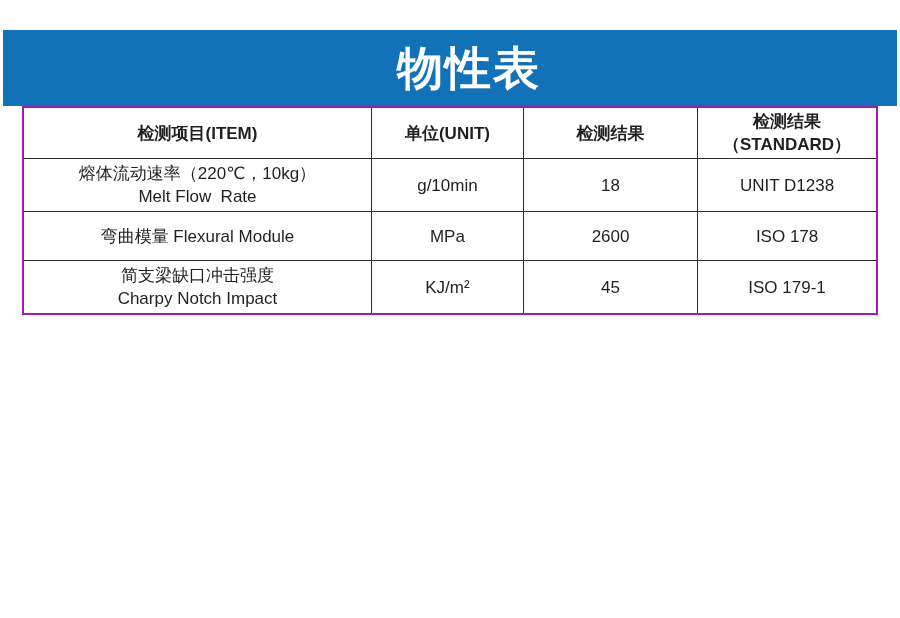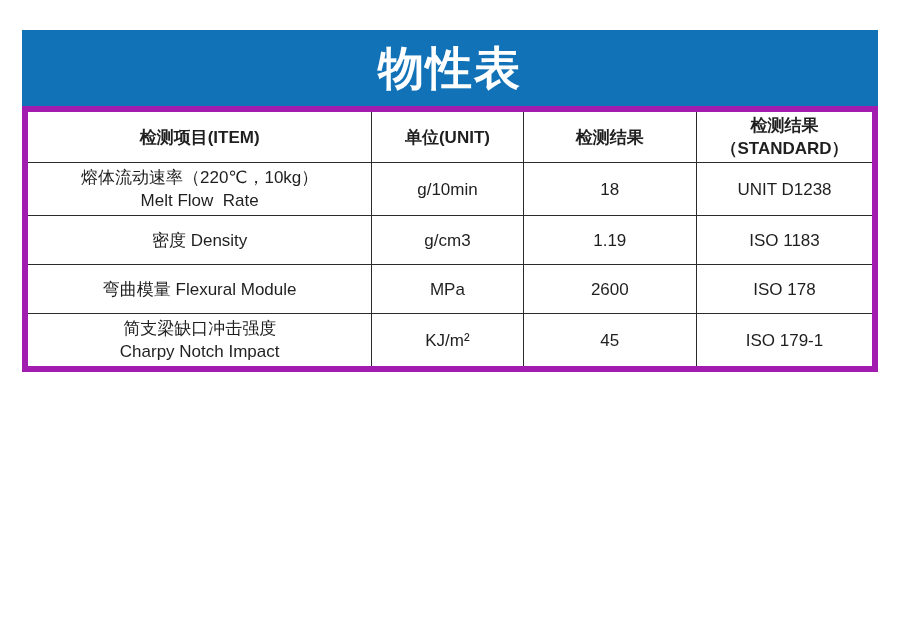--- a/index.html
+++ b/index.html
@@ -17,34 +17,35 @@
     padding-top: 30px;
   }
   .banner {
     width: 856px;
     height: 76px;
     margin: 0 auto;
     background: #1272b8;
     display: flex;
     align-items: center;
     justify-content: center;
+    padding-left: 38px;
   }
   .banner .title {
     color: #ffffff;
     font-size: 46px;
     font-weight: 700;
     letter-spacing: 2px;
     line-height: 1;
   }
   table.props {
     width: 856px;
     margin: 0 auto;
     border-collapse: collapse;
     table-layout: fixed;
-    border: 6px solid #a21caf;
+    border: 2px solid #a21caf;
   }
   col.c-item     { width: 40.8%; }
   col.c-unit     { width: 17.8%; }
   col.c-result   { width: 20.4%; }
   col.c-standard { width: 21.0%; }
   table.props th,
   table.props td {
     border: 1.5px solid #2b2b2b;
     text-align: center;
     vertical-align: middle;
@@ -88,26 +89,20 @@
     </thead>
     <tbody>
       <tr class="h52">
         <td>熔体流动速率（220℃，10kg）
 Melt Flow  Rate</td>
         <td>g/10min</td>
         <td>18</td>
         <td>UNIT D1238</td>
       </tr>
       <tr class="h47">
-        <td>密度 Density</td>
-        <td>g/cm3</td>
-        <td>1.19</td>
-        <td>ISO 1183</td>
-      </tr>
-      <tr class="h47">
         <td>弯曲模量 Flexural Module</td>
         <td>MPa</td>
         <td>2600</td>
         <td>ISO 178</td>
       </tr>
       <tr class="h52">
         <td>简支梁缺口冲击强度
 Charpy Notch Impact</td>
         <td>KJ/m²</td>
         <td>45</td>

